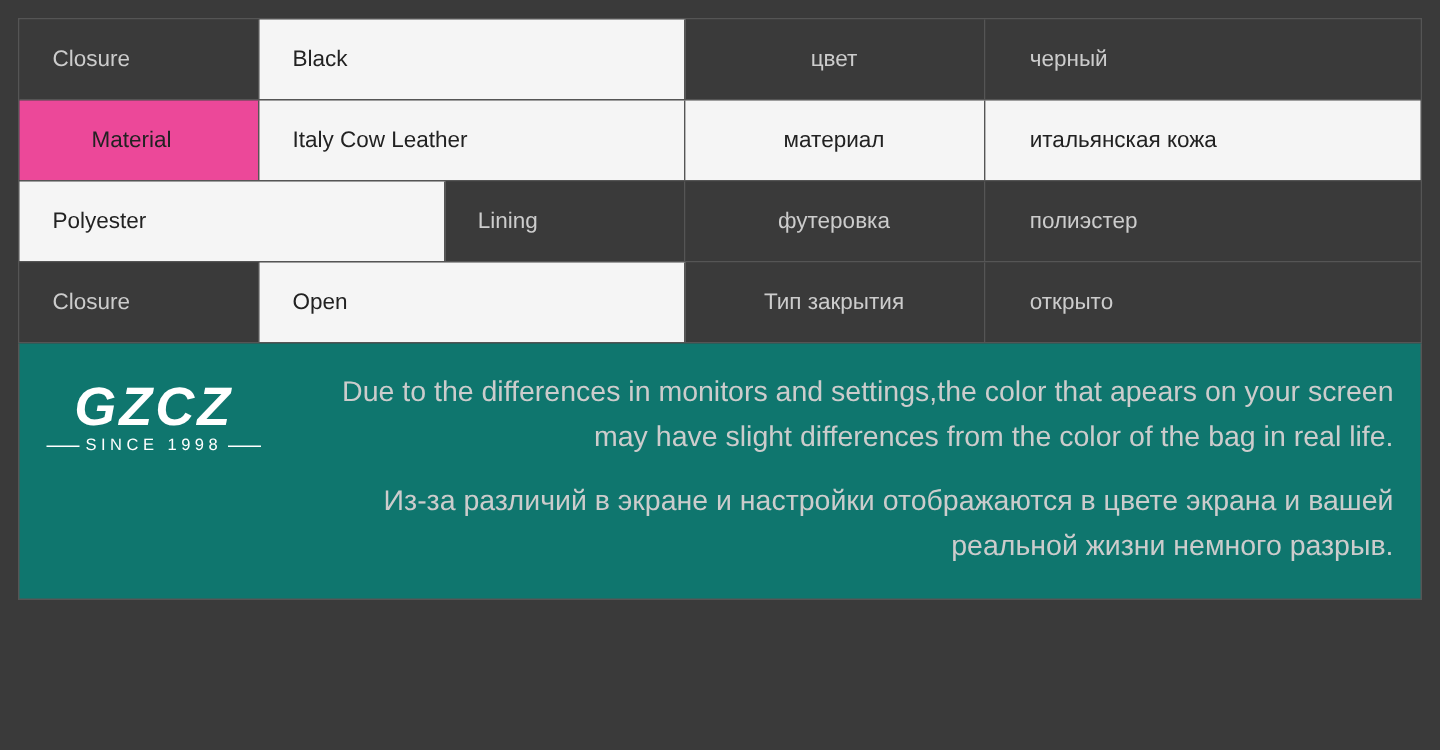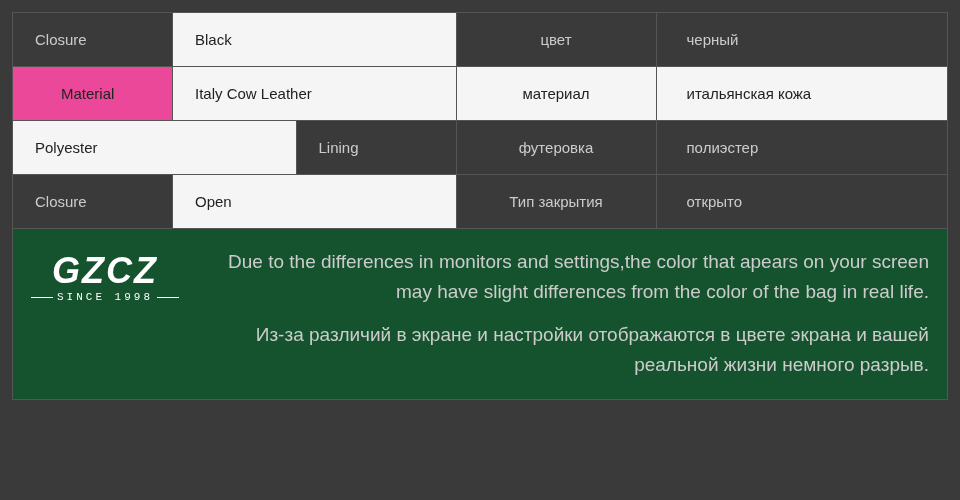--- a/index.html
+++ b/index.html
@@ -91,21 +91,21 @@
     }
 
     .row-material .cell-value-ru {
       background-color: #f5f5f5;
       color: #222;
     }
 
     .footer-section {
       border: 1px solid #555;
       border-top: none;
-      background-color: #14532d;
+      background-color: #0f766e;
       padding: 18px 18px;
       display: flex;
       align-items: flex-start;
       gap: 20px;
     }
 
     .logo-area {
       min-width: 130px;
       display: flex;
       flex-direction: column;
@@ -124,21 +124,20 @@
     }
 
     .logo-since {
       color: #ffffff;
       font-size: 11px;
       letter-spacing: 3px;
       margin-top: 2px;
       display: flex;
       align-items: center;
       gap: 4px;
-      font-family: Liberation Mono, monospace;
     }
 
     .logo-line {
       height: 1px;
       width: 22px;
       background-color: #fff;
       display: inline-block;
     }
 
     .footer-text {

